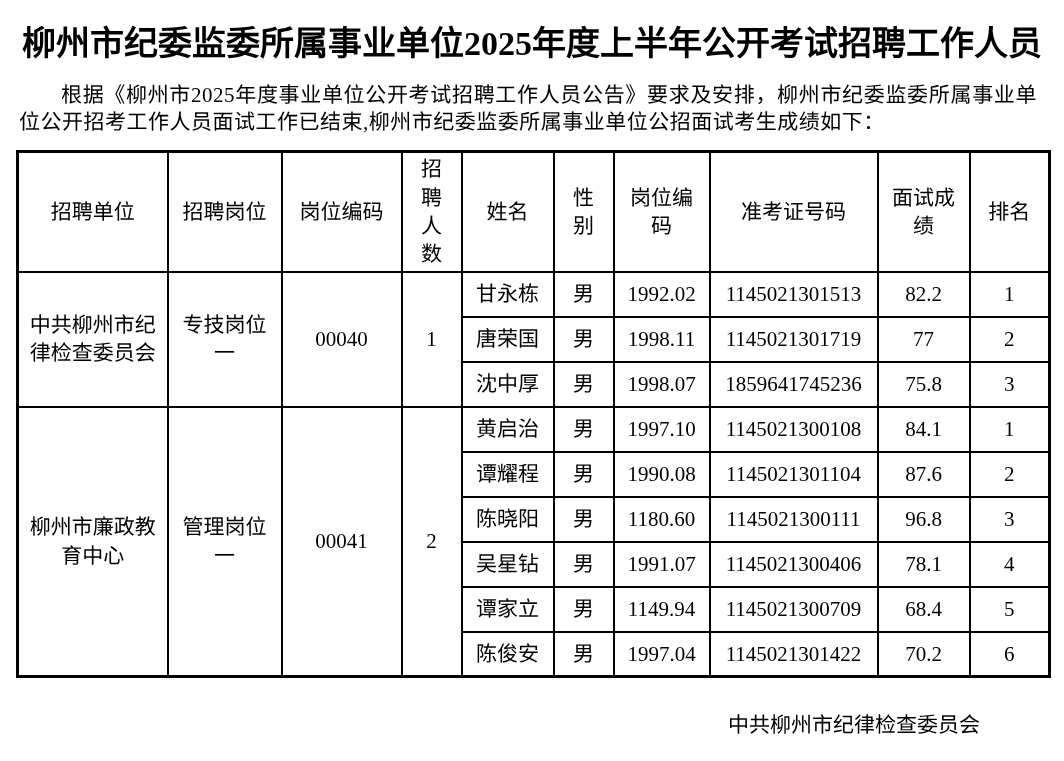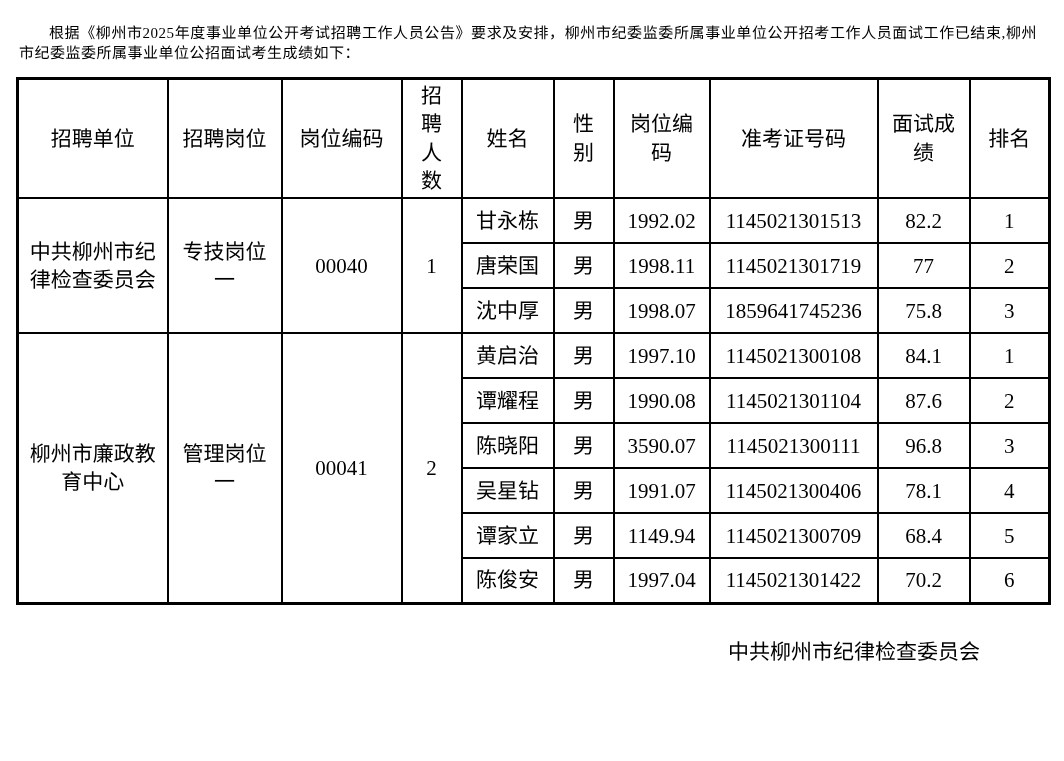--- a/index.html
+++ b/index.html
@@ -17,21 +17,21 @@
   }
   .doc-title {
     margin: 24px 18px 0 18px;
     text-align: center;
     font-size: 34px;
     font-weight: bold;
     line-height: 1.2;
   }
   .intro {
     margin: 17px 27px 0 19px;
-    font-size: 15px;
+    font-size: 21px;
     line-height: 1.3;
     text-align: justify;
     text-indent: 2em;
     letter-spacing: 0.5px;
   }
   table.results {
     margin: 14px 16px 0 16px;
     width: 1032px;
     border-collapse: collapse;
     table-layout: fixed;
@@ -66,20 +66,21 @@
     width: max-content;
     text-align: center;
     font-size: 21px;
     line-height: 1.65;
   }
 </style>
 </head>
 <body>
 
 <div class="doc-title">
+  <div>柳州市纪委监委所属事业单位2025年度上半年公开考试招聘工作人员</div>
 </div>
 
 <p class="intro">根据《柳州市2025年度事业单位公开考试招聘工作人员公告》要求及安排，柳州市纪委监委所属事业单位公开招考工作人员面试工作已结束,柳州市纪委监委所属事业单位公招面试考生成绩如下：</p>
 
 <table class="results">
   <colgroup>
     <col class="col-unit">
       <col class="col-post">
       <col class="col-code">
       <col class="col-count">
@@ -149,21 +150,21 @@
       <td>谭耀程</td>
       <td>男</td>
       <td>1990.08</td>
       <td>1145021301104</td>
       <td>87.6</td>
       <td>2</td>
     </tr>
     <tr class="data-row">
       <td>陈晓阳</td>
       <td>男</td>
-      <td>3590.07</td>
+      <td>1180.60</td>
       <td>1145021300111</td>
       <td>96.8</td>
       <td>3</td>
     </tr>
     <tr class="data-row">
       <td>吴星钻</td>
       <td>男</td>
       <td>1991.07</td>
       <td>1145021300406</td>
       <td>78.1</td>

